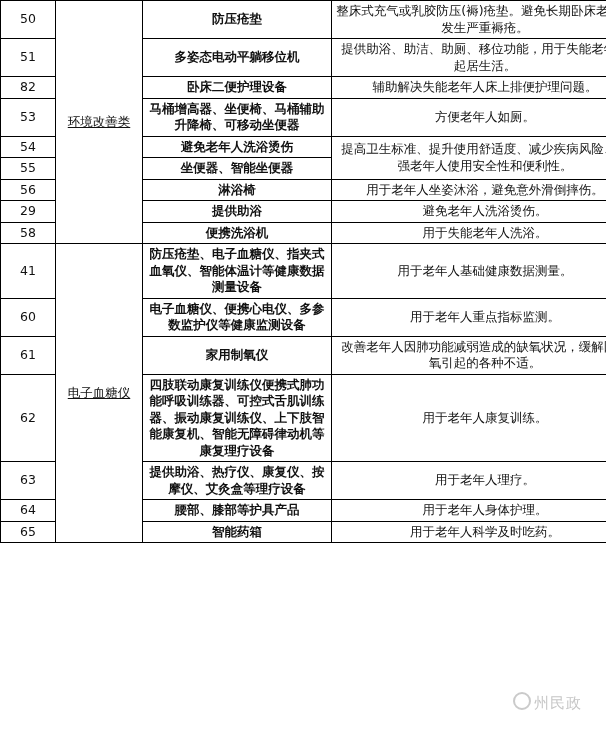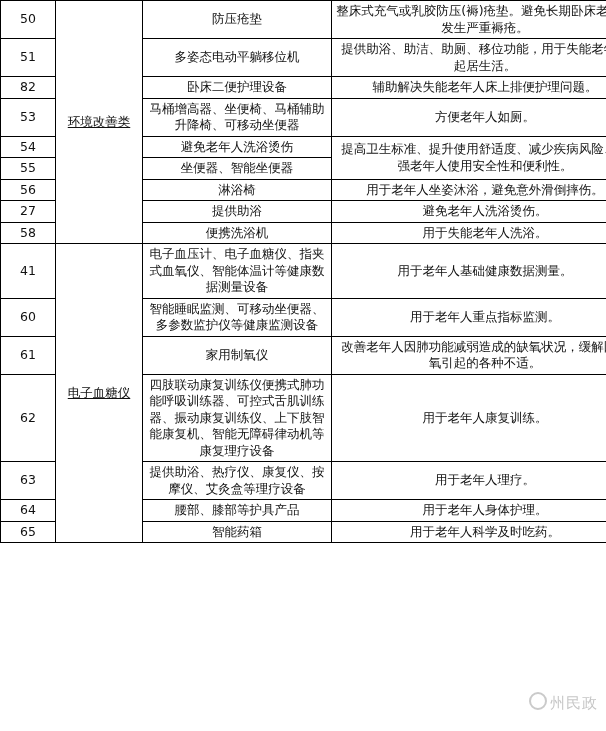--- a/index.html
+++ b/index.html
@@ -31,27 +31,28 @@
   }
   td.col-num {
     width: 46px;
   }
   td.col-cat {
     width: 78px;
     text-decoration: underline;
   }
   td.col-item {
     width: 180px;
+    font-weight: bold;
   }
   td.col-desc {
     width: 298px;
   }
   .watermark {
     position: absolute;
-    right: 8px;
+    right: 24px;
     bottom: 18px;
     font-size: 15px;
     color: rgba(150, 150, 150, 0.55);
     letter-spacing: 1px;
     font-family: Liberation Mono, monospace;
     pointer-events: none;
   }
   .wm-mark {
     display: inline-block;
     width: 14px;
@@ -104,41 +105,41 @@
       <td class="col-item">坐便器、智能坐便器</td>
     </tr>
 
     <tr>
       <td class="col-num">56</td>
       <td class="col-item">淋浴椅</td>
       <td class="col-desc">用于老年人坐姿沐浴，避免意外滑倒摔伤。</td>
     </tr>
 
     <tr>
-      <td class="col-num">27</td>
+      <td class="col-num">29</td>
       <td class="col-item">提供助浴</td>
       <td class="col-desc">避免老年人洗浴烫伤。</td>
     </tr>
 
     <tr>
       <td class="col-num">58</td>
       <td class="col-item">便携洗浴机</td>
       <td class="col-desc">用于失能老年人洗浴。</td>
     </tr>
 
     <tr>
       <td class="col-num">41</td>
       <td class="col-cat" rowspan="7">电子血糖仪</td>
-      <td class="col-item">电子血压计、电子血糖仪、指夹式血氧仪、智能体温计等健康数据测量设备</td>
+      <td class="col-item">防压疮垫、电子血糖仪、指夹式血氧仪、智能体温计等健康数据测量设备</td>
       <td class="col-desc">用于老年人基础健康数据测量。</td>
     </tr>
 
     <tr>
       <td class="col-num">60</td>
-      <td class="col-item">智能睡眠监测、可移动坐便器、多参数监护仪等健康监测设备</td>
+      <td class="col-item">电子血糖仪、便携心电仪、多参数监护仪等健康监测设备</td>
       <td class="col-desc">用于老年人重点指标监测。</td>
     </tr>
 
     <tr>
       <td class="col-num">61</td>
       <td class="col-item">家用制氧仪</td>
       <td class="col-desc">改善老年人因肺功能减弱造成的缺氧状况，缓解因缺氧引起的各种不适。</td>
     </tr>
 
     <tr>

